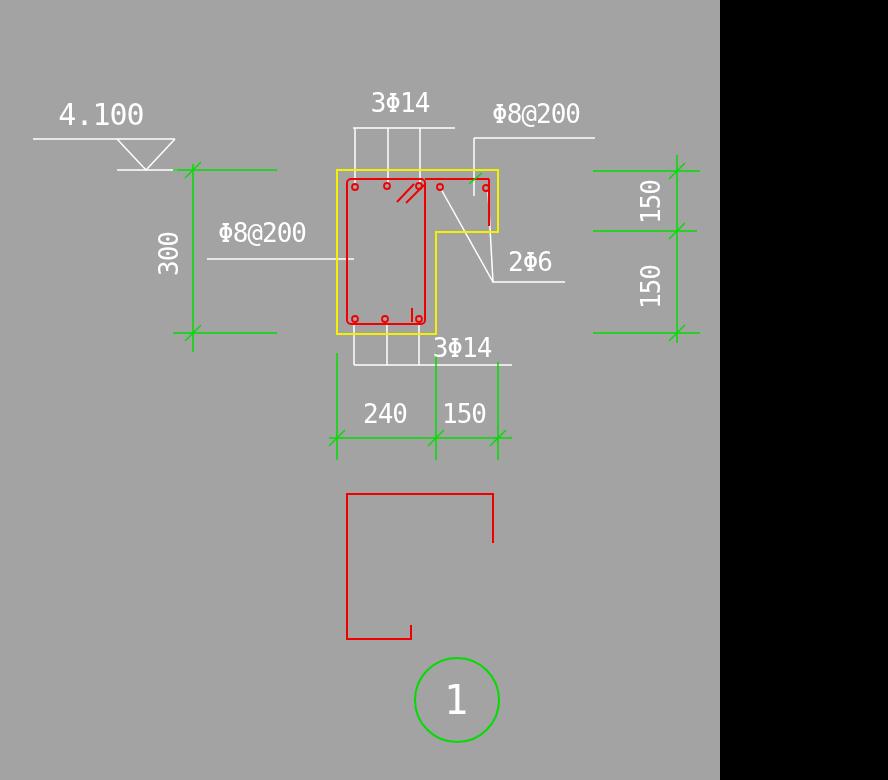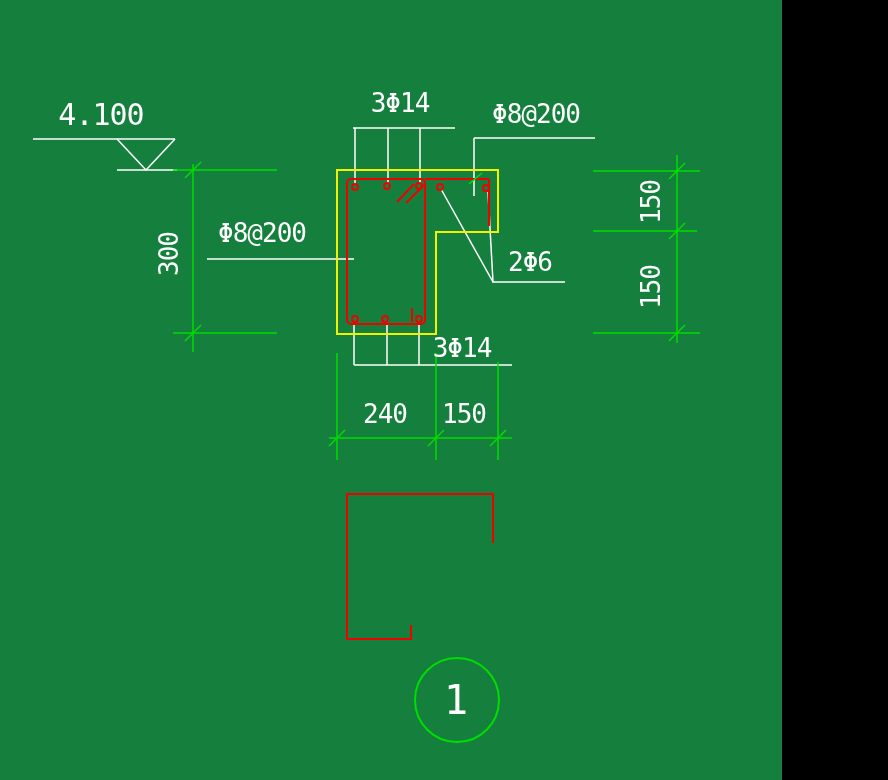--- a/index.html
+++ b/index.html
@@ -1,16 +1,16 @@
 <!DOCTYPE html>
 <html><head>
 <meta charset="utf-8">
 <style>
   html,body{margin:0;padding:0;background:#000;}
-  .stage{position:relative;width:782px;height:780px;background:#15803d;overflow:hidden;}
+  .stage{position:relative;width:720px;height:780px;background:#a3a3a3;overflow:hidden;}
   svg{display:block;}
   text{font-family:"DejaVu Sans Mono","Liberation Mono",monospace;letter-spacing:-1px;}
   .t26{font-size:26px;}
   .t30{font-size:30px;}
   .t40{font-size:40px;letter-spacing:0;}
 </style>
 </head>
 <body>
 
 <div class="stage">

